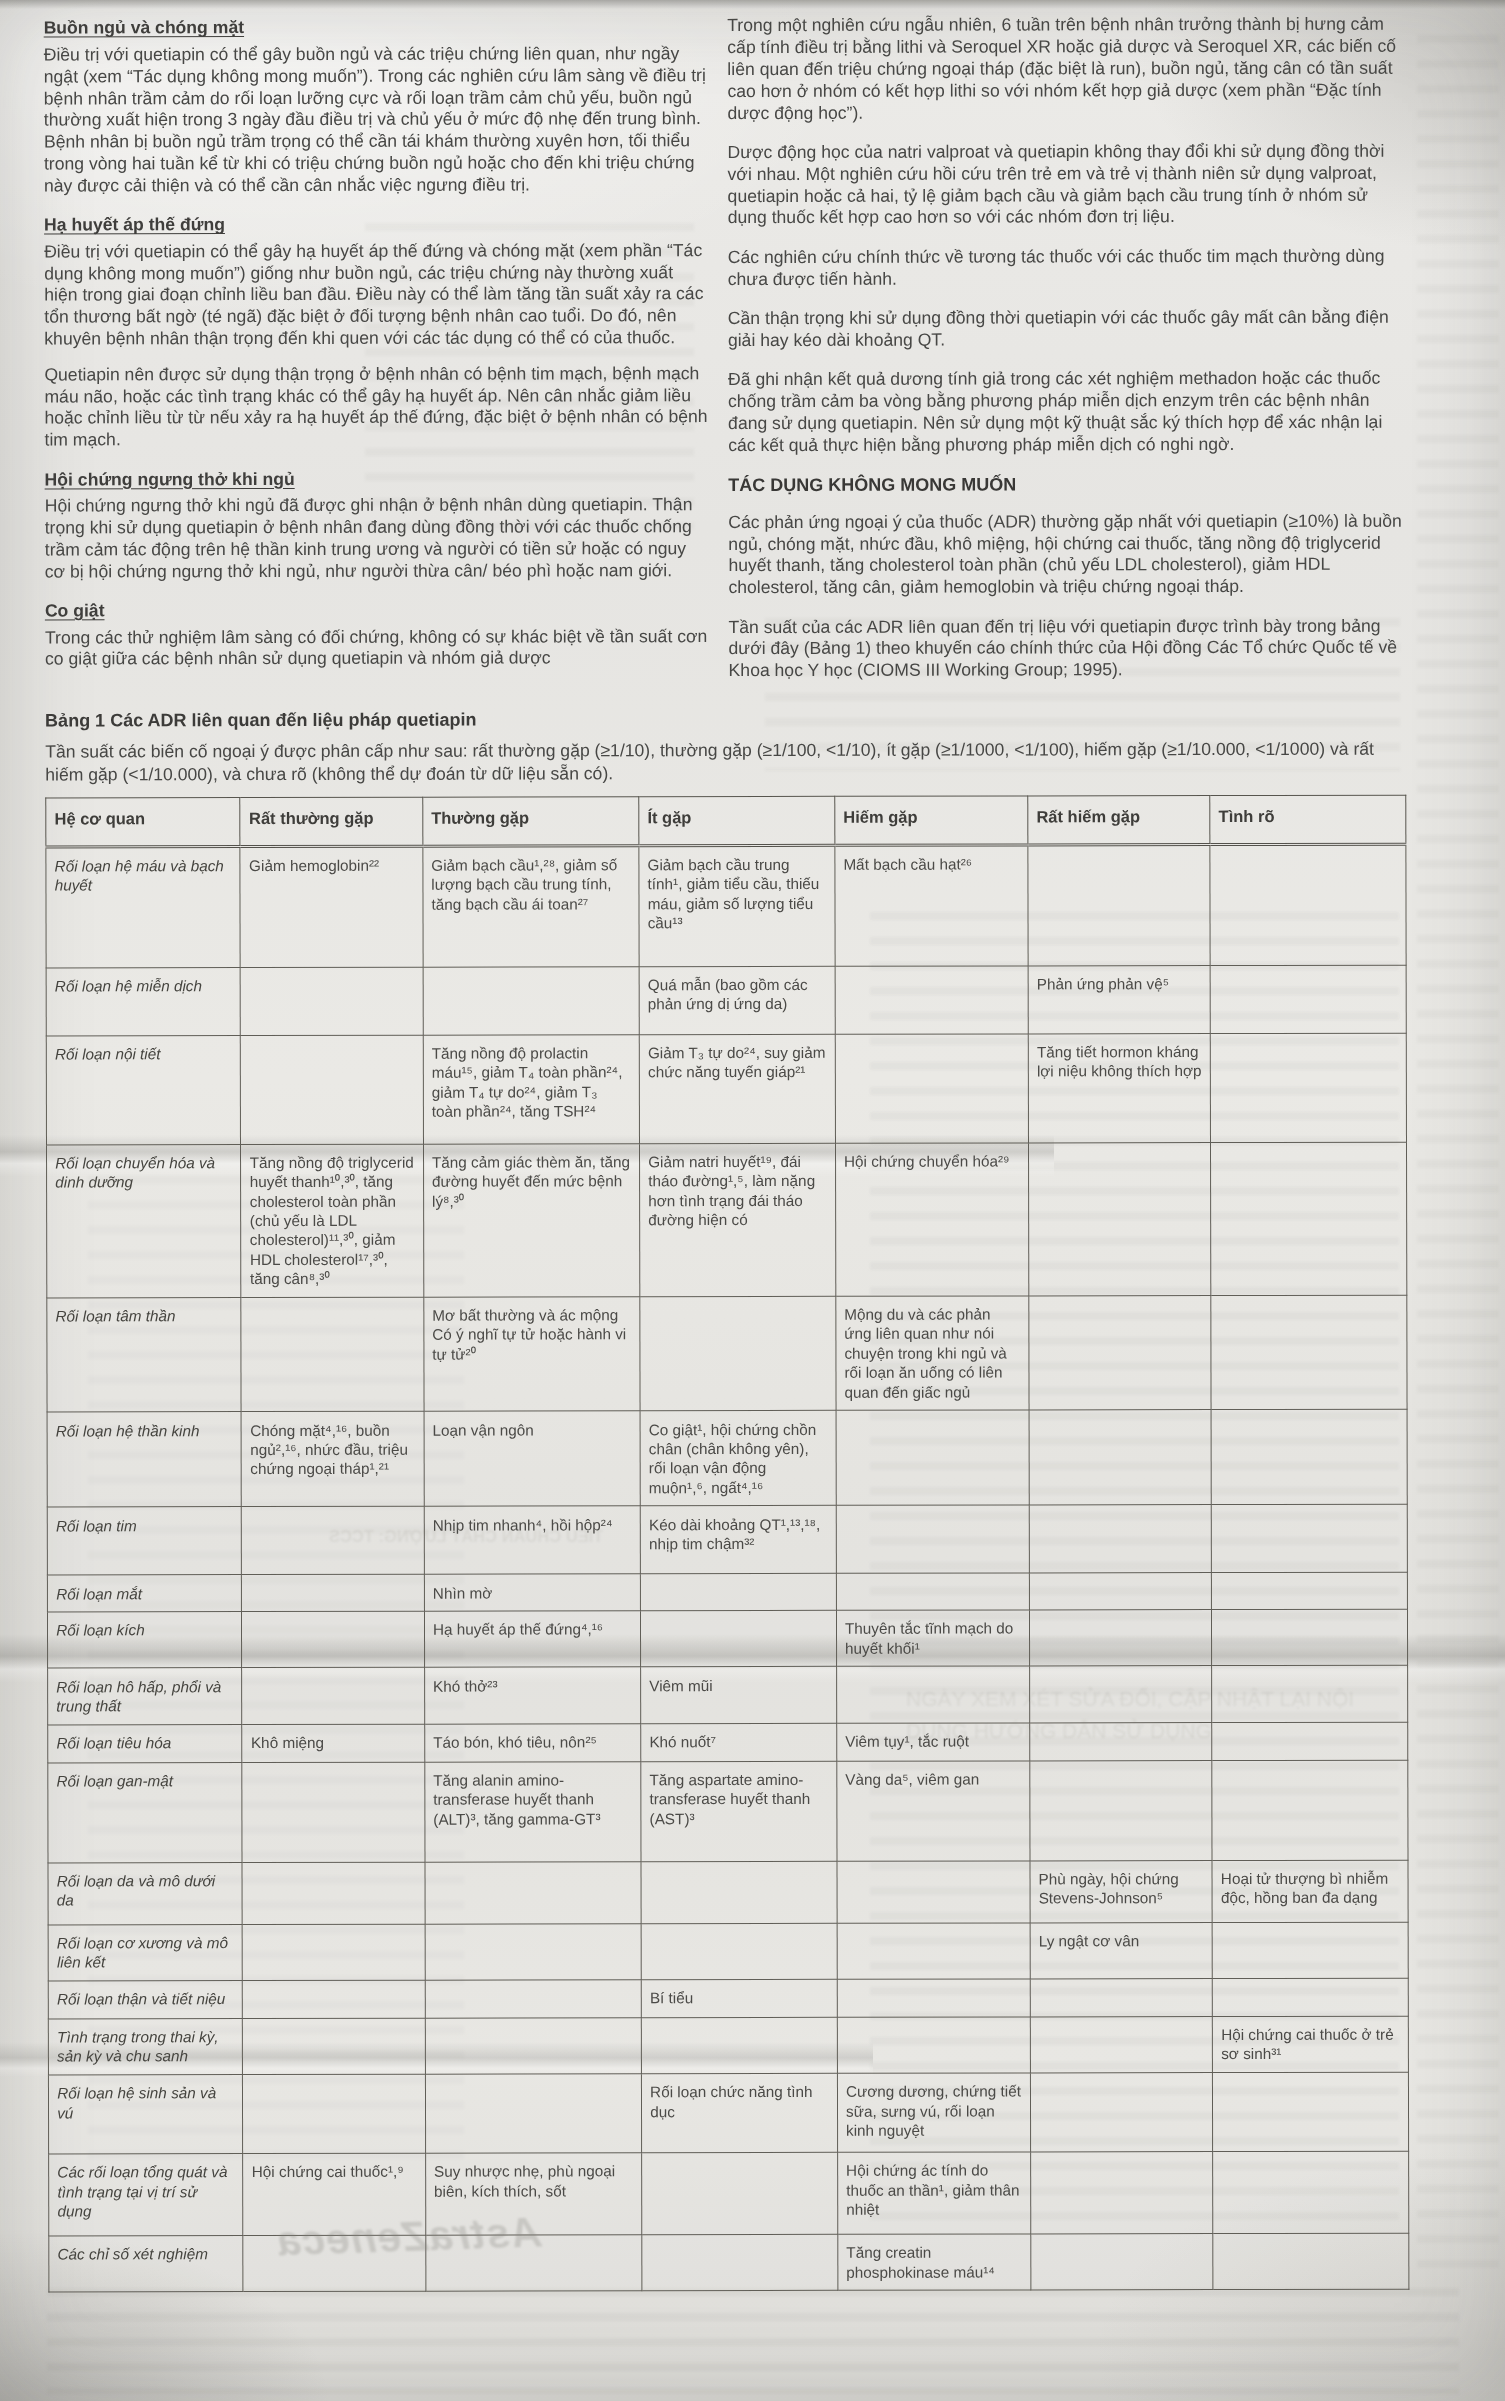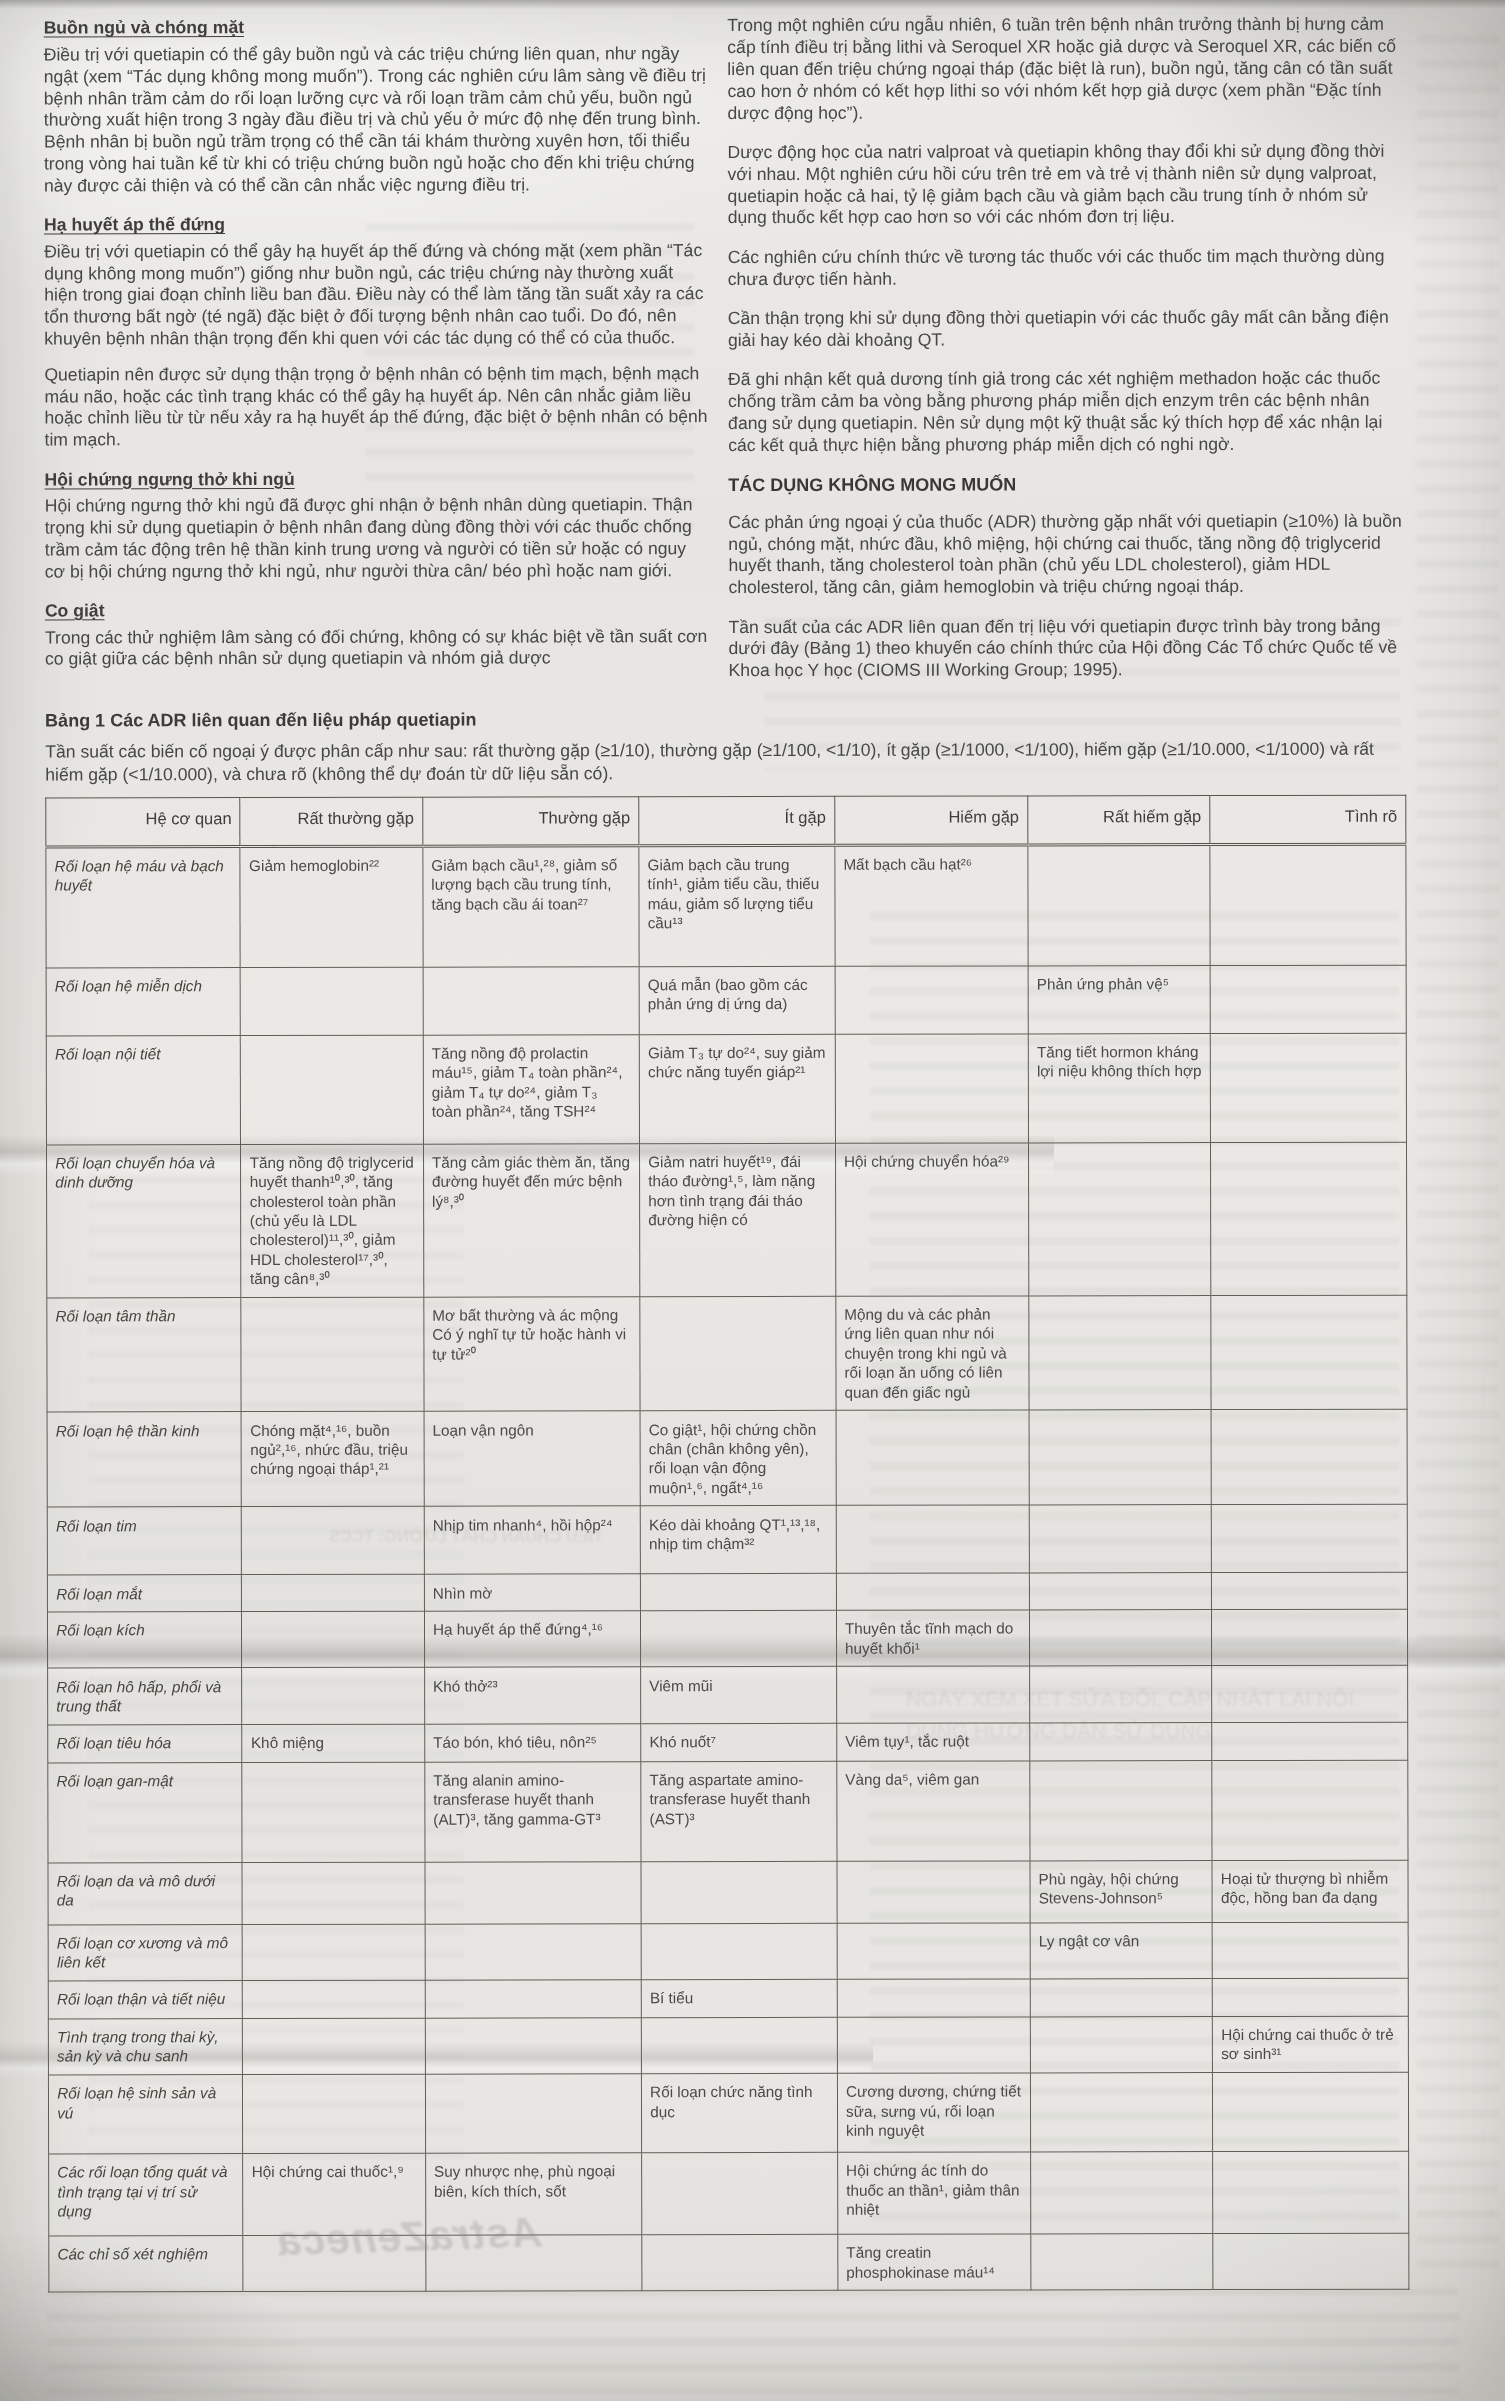--- a/index.html
+++ b/index.html
@@ -47,21 +47,21 @@
   .table-title { font-weight:bold; font-size:18px; color:#3c3b39; margin:0 0 9.4px 0; }
   .table-intro { font-size:17.6px; line-height:1.3; margin:0 0 10.6px 0; }
 
   table.adr {
     width:100%; border-collapse:collapse; table-layout:fixed;
     border:1.8px solid #53514b;
     font-size:15.3px; line-height:1.27; color:#4b4a47;
     background:rgba(255,255,255,0.06);
   }
   table.adr th {
-    text-align:right; vertical-align:top; font-weight:normal; font-size:16.5px; color:#3e3d3a;
+    text-align:left; vertical-align:top; font-weight:bold; font-size:16.5px; color:#3e3d3a;
     padding:10.6px 8.2px 15.3px 8.2px;
     border:1.2px solid #57554e;
     border-bottom:3.5px double #53514b;
   }
   table.adr td {
     border:1.2px solid #605e57;
     padding:8.2px 8.2px;
     vertical-align:top;
     white-space:pre-line;
   }

